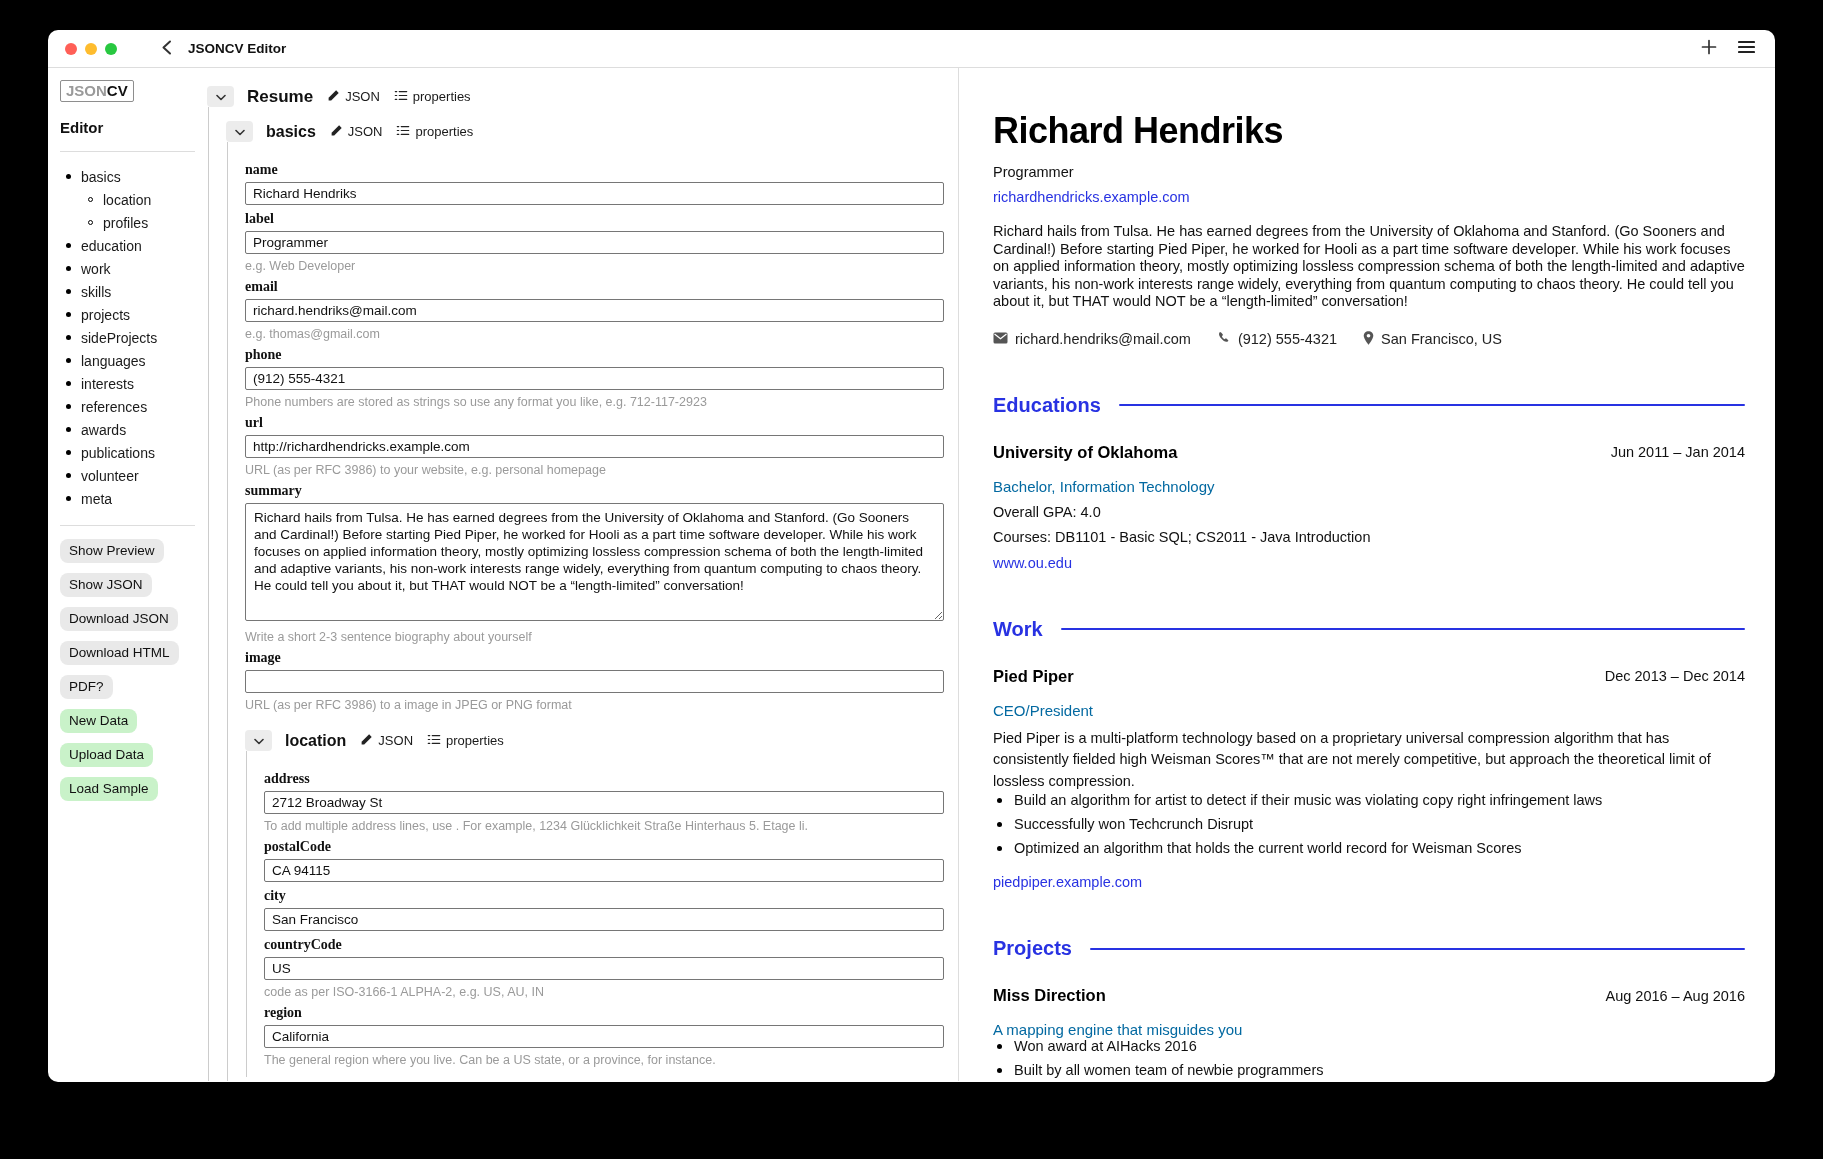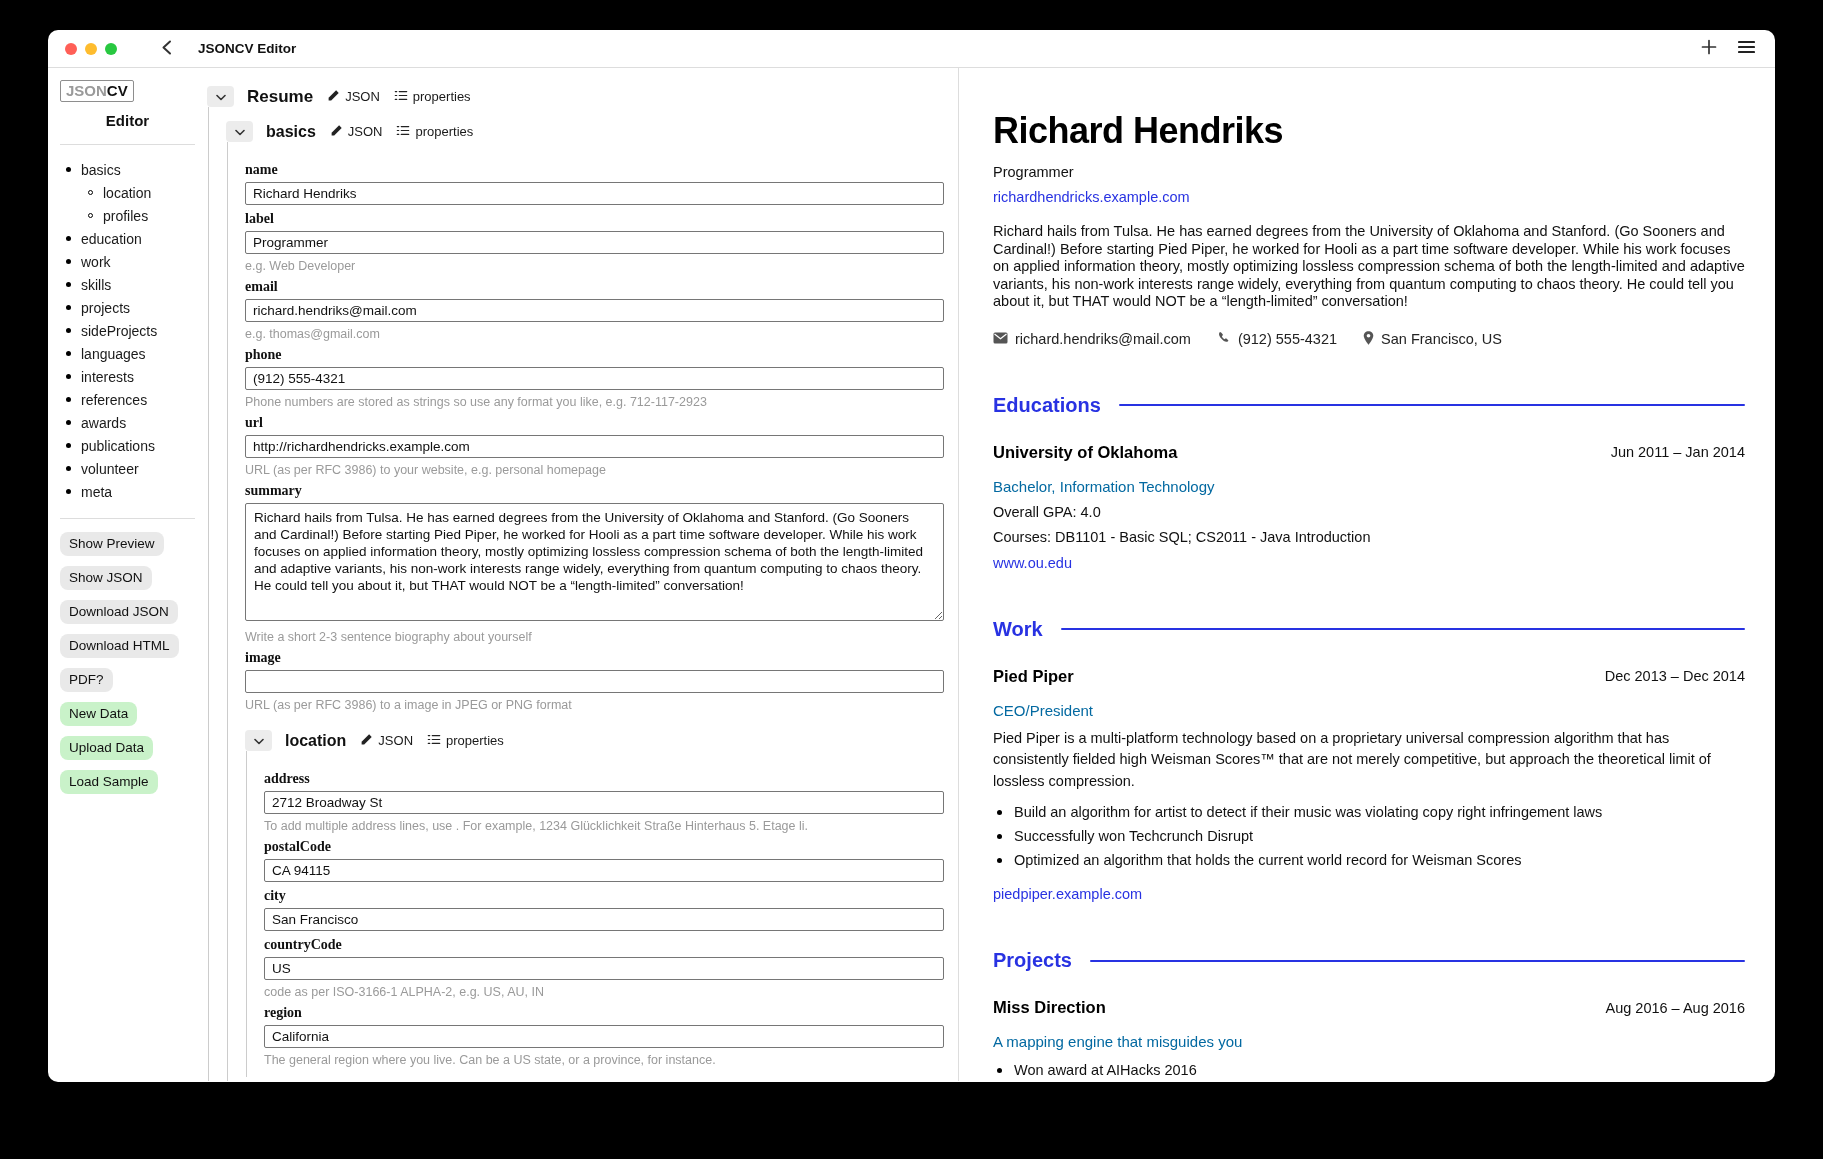--- a/index.html
+++ b/index.html
@@ -7,32 +7,32 @@
   .window { position:absolute; left:48px; top:30px; width:1727px; height:1052px; background:#fff; border-radius:10px; overflow:hidden; }
 
   
   .titlebar { height:38px; border-bottom:1px solid #ddd; display:flex; align-items:center; }
   .lights { display:flex; gap:8px; margin-left:17px; }
   .light { width:12px; height:12px; border-radius:50%; border:none; padding:0; cursor:default; }
   .light.red { background:var(--traffic-red,#ff5f57); }
   .light.yellow { background:var(--traffic-yellow,#febc2e); }
   .light.green { background:var(--traffic-green,#28c840); }
   .back-btn { background:none; border:none; margin-left:44px; display:flex; align-items:center; }
-  .tb-title { margin-left:26px; font-size:13.5px; font-weight:700; color:#111; }
+  .tb-title { margin-left:16px; font-size:13.5px; font-weight:700; color:#111; }
   .tb-right { margin-left:auto; display:flex; align-items:center; gap:21px; margin-right:20px; }
   .tb-icon-btn { background:none; border:none; display:flex; align-items:center; }
 
   .main { display:flex; height:1013px; }
 
   
   .sidebar { width:157px; flex:none; padding:12px 10px 0 12px; }
   .logo-box { display:inline-block; border:1px solid #8e8e8e; border-radius:2px; padding:1px 5px 2px; font-size:15px; font-weight:700; }
   .logo-json { color:#9a9a9a; }
   .logo-cv { color:#111; }
-  .logo-sub { font-size:15px; font-weight:700; color:#111; margin-top:10px;text-align:center; }
+  .logo-sub { font-size:15px; font-weight:700; color:#111; margin-top:17px; }
   .sidebar hr { border:none; border-top:1px solid #ddd; margin:15px 0 13px; }
   .nav { list-style:none; }
   .nav-item { display:flex; align-items:center; height:23px; font-size:14px; color:#1a1a1a; cursor:pointer; }
   .bullet { flex:none; }
   .bullet.dot { width:5px; height:5px; border-radius:50%; background:#000; margin:0 10px 0 6px; }
   .bullet.circle { width:5px; height:5px; border-radius:50%; background:#fff; border:1px solid #000; margin:0 10px 0 28px; }
   .side-buttons { margin-top:2px; }
   .side-btn { display:block; border:none; border-radius:8px; font-size:13.5px; color:#111; padding:4px 9px 5px; margin-bottom:10px; font-family:inherit; cursor:pointer; text-align:left; }
   .side-btn.gray { background:var(--button-gray-bg,#e9e9e9); }
   .side-btn.green { background:var(--button-green-bg,#c9f2c9); }
@@ -65,21 +65,21 @@
   .pv-sec-head { display:flex; align-items:center; }
   .pv-sec-head h2 { font-size:20px; font-weight:700; color:var(--accent-blue,#2832e2); }
   .pv-rule { flex:1; height:2px; background:var(--accent-blue,#2832e2); margin-left:18px; border-radius:1px; }
   .pv-entry { margin-top:26px; }
   .pv-entry-head { display:flex; justify-content:space-between; align-items:center; }
   .pv-entry-head h3 { font-size:16.5px; font-weight:700; color:#000; }
   .pv-date { font-size:14.5px; color:#111; }
   .pv-sub { font-size:15px; color:#0369a1; margin-top:16px; }
   .pv-par { font-size:14.5px; line-height:21.5px; color:#111; margin-top:9px; }
   .pv-line { font-size:14.5px; color:#111; margin-top:9px; }
-  .pv-bullets { list-style:none; margin-top:12px; }
+  .pv-bullets { list-style:none; margin-top:0; }
   .pv-bullets li { position:relative; padding-left:21px; font-size:14.5px; color:#111; margin-bottom:8px; }
   .pv-bullets li::before { content:""; position:absolute; left:4px; top:6px; width:5px; height:5px; border-radius:50%; background:#000; }
   .pv-link { display:inline-block; font-size:14.5px; color:var(--link-blue,#2832e2); margin-top:10px; text-decoration:none; }
 </style>
 </head>
 <body>
 
 <div class="window">
 
   <div class="titlebar">

